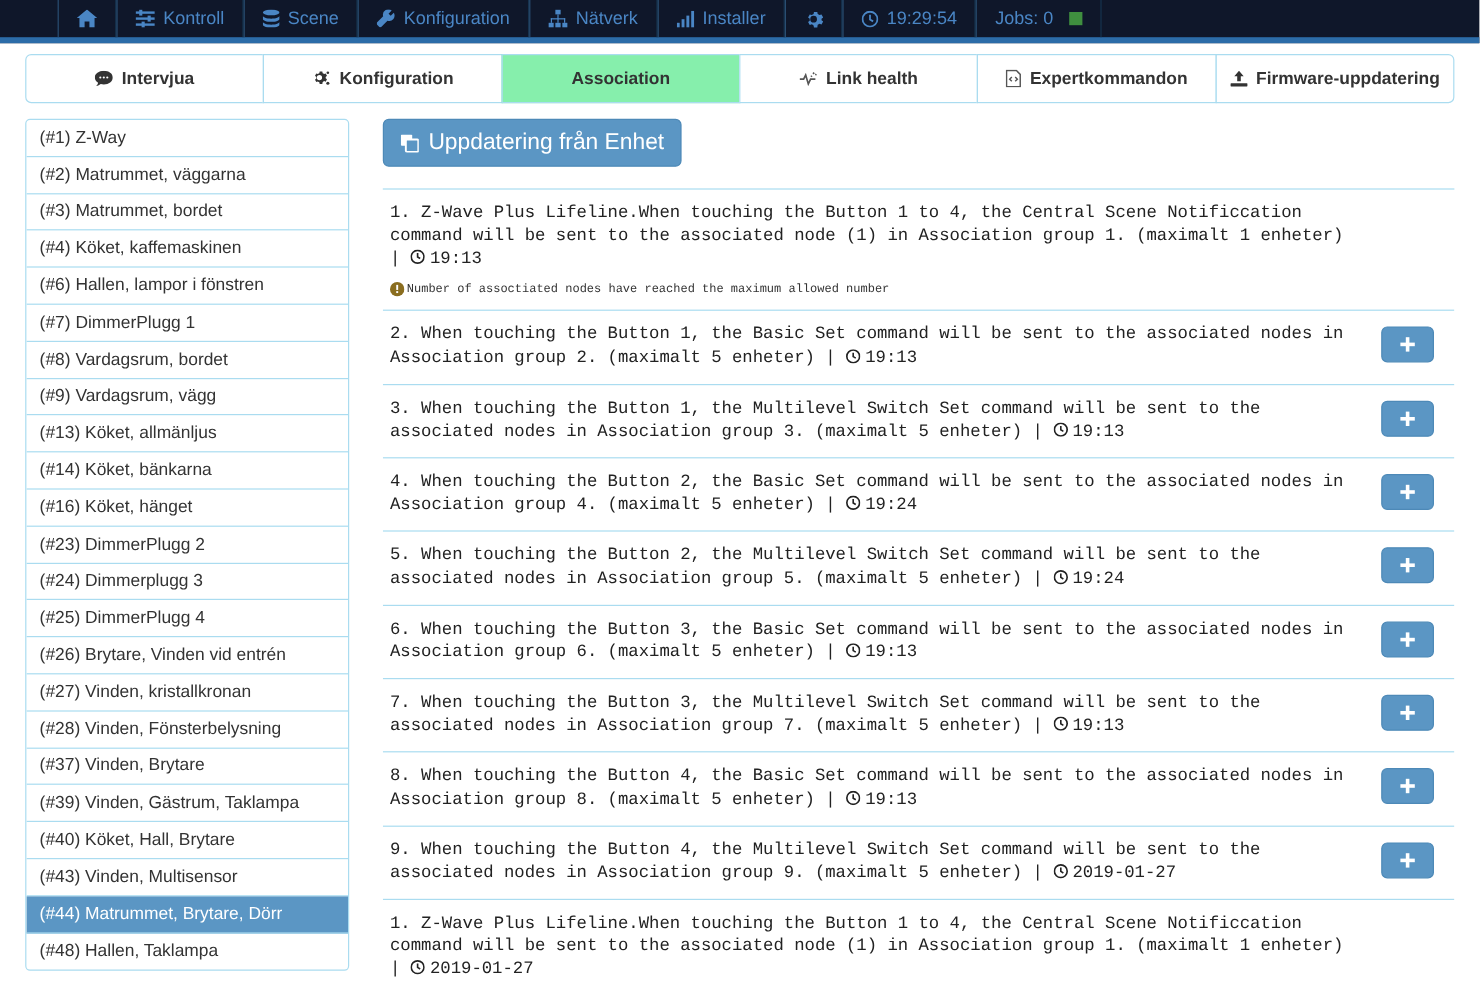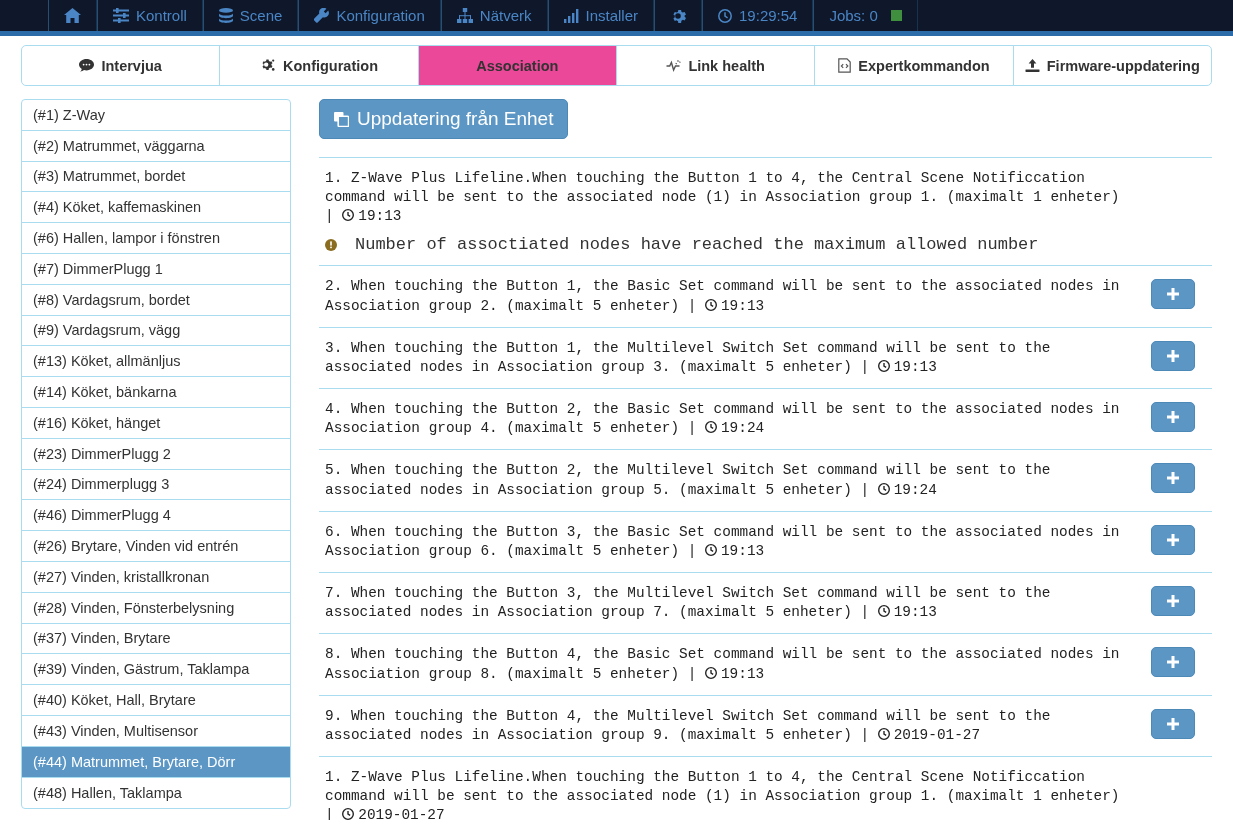--- a/index.html
+++ b/index.html
@@ -68,21 +68,21 @@
   }
   .tab:first-child {
     margin-left: 0;
     border-top-left-radius: 5px;
     border-bottom-left-radius: 5px;
   }
   .tab:last-child {
     border-top-right-radius: 5px;
     border-bottom-right-radius: 5px;
   }
-  .tab.active { background: #ec4899; }
+  .tab.active { background: #86efac; }
   .tab svg { display: block; }
 
   
   #content {
     display: flex;
     padding: 13px 21px 0 21px;
     gap: 28px;
     height: 734px;
   }
 
@@ -154,25 +154,25 @@
     padding: 0 12px 0 6px;
   }
   .assoc-text {
     font-size: 14.4px;
     line-height: 1.33;
     color: #222222;
   }
   .assoc-text .clock { font-size: 13px; }
   .assoc-warning {
     margin-top: 9px;
-    font-size: 17px;
+    font-size: 10px;
     color: #333333;
     display: flex;
     align-items: center;
-    gap: 18px;
+    gap: 2px;
     text-align: center;
   }
   .warn-icon {
     display: inline-flex;
     width: 12px; height: 12px;
     flex: 0 0 12px;
   }
   .add-btn-cell {
     flex: 0 0 78px;
     display: flex;
@@ -375,21 +375,21 @@
       <div class="device-item">
         <span>(#16) Köket, hänget</span>
       </div>
       <div class="device-item">
         <span>(#23) DimmerPlugg 2</span>
       </div>
       <div class="device-item">
         <span>(#24) Dimmerplugg 3</span>
       </div>
       <div class="device-item">
-        <span>(#46) DimmerPlugg 4</span>
+        <span>(#25) DimmerPlugg 4</span>
       </div>
       <div class="device-item">
         <span>(#26) Brytare, Vinden vid entrén</span>
       </div>
       <div class="device-item">
         <span>(#27) Vinden, kristallkronan</span>
       </div>
       <div class="device-item">
         <span>(#28) Vinden, Fönsterbelysning</span>
       </div>

